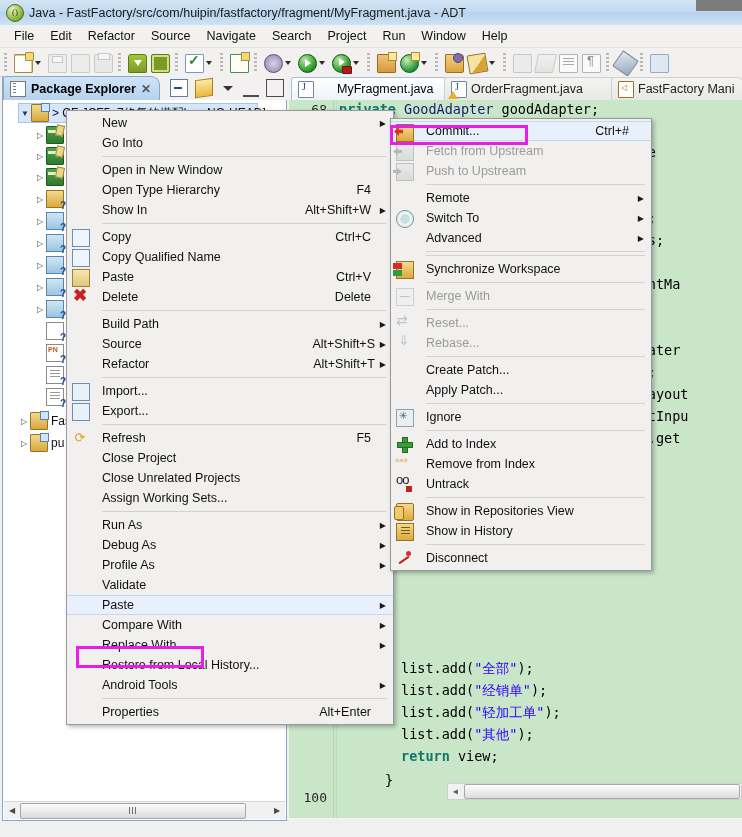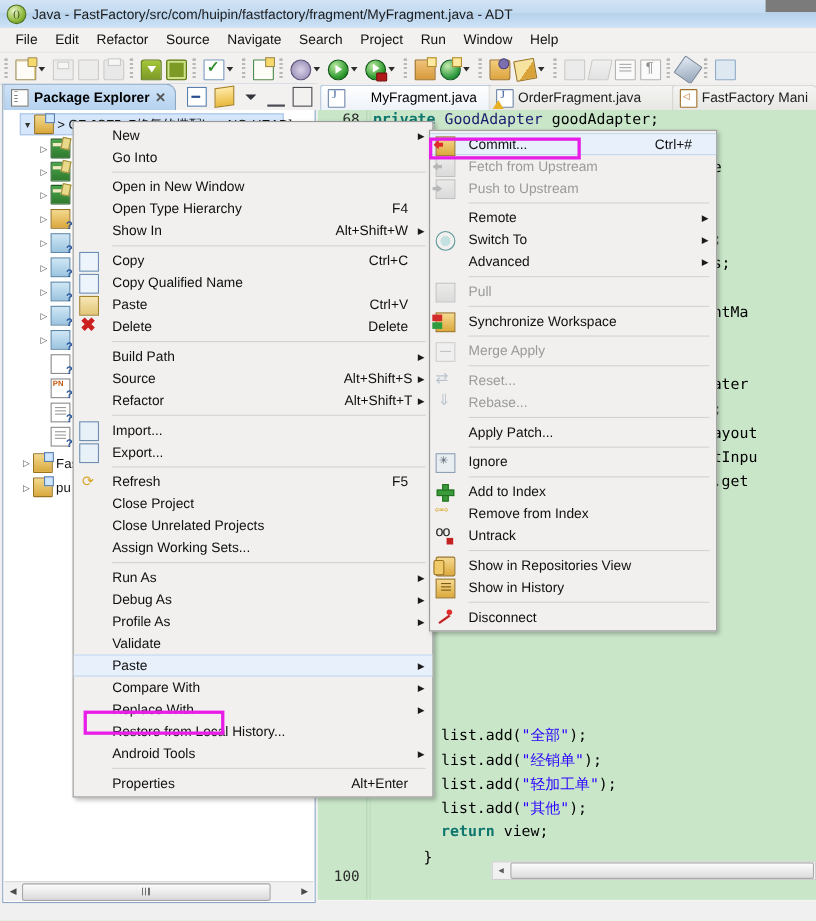--- a/index.html
+++ b/index.html
@@ -666,45 +666,44 @@
     <div class="crow">
       <span class="si si-switch"></span>
       <span class="clabel">Switch To</span>
       <span class="csub">▶</span>
     </div>
     <div class="crow">
       <span class="clabel">Advanced</span>
       <span class="csub">▶</span>
     </div>
     <div class="csep"></div>
-    <div class="crow disabled">
-      <span class="si si-pull"></span>
-      <span class="clabel">Pull</span>
-    </div>
     <div class="csep"></div>
     <div class="crow">
       <span class="si si-sync"></span>
       <span class="clabel">Synchronize Workspace</span>
     </div>
     <div class="csep"></div>
     <div class="crow disabled">
       <span class="si si-mergetool"></span>
-      <span class="clabel">Merge Apply</span>
+      <span class="clabel">Merge With</span>
     </div>
     <div class="csep"></div>
     <div class="crow disabled">
       <span class="si si-reset"></span>
       <span class="clabel">Reset...</span>
     </div>
     <div class="crow disabled">
       <span class="si si-rebase"></span>
       <span class="clabel">Rebase...</span>
     </div>
     <div class="csep"></div>
     <div class="crow">
+      <span class="clabel">Create Patch...</span>
+    </div>
+    <div class="crow">
       <span class="clabel">Apply Patch...</span>
     </div>
     <div class="csep"></div>
     <div class="crow">
       <span class="si si-ignore"></span>
       <span class="clabel">Ignore</span>
     </div>
     <div class="csep"></div>
     <div class="crow">
       <span class="si si-add"></span>

